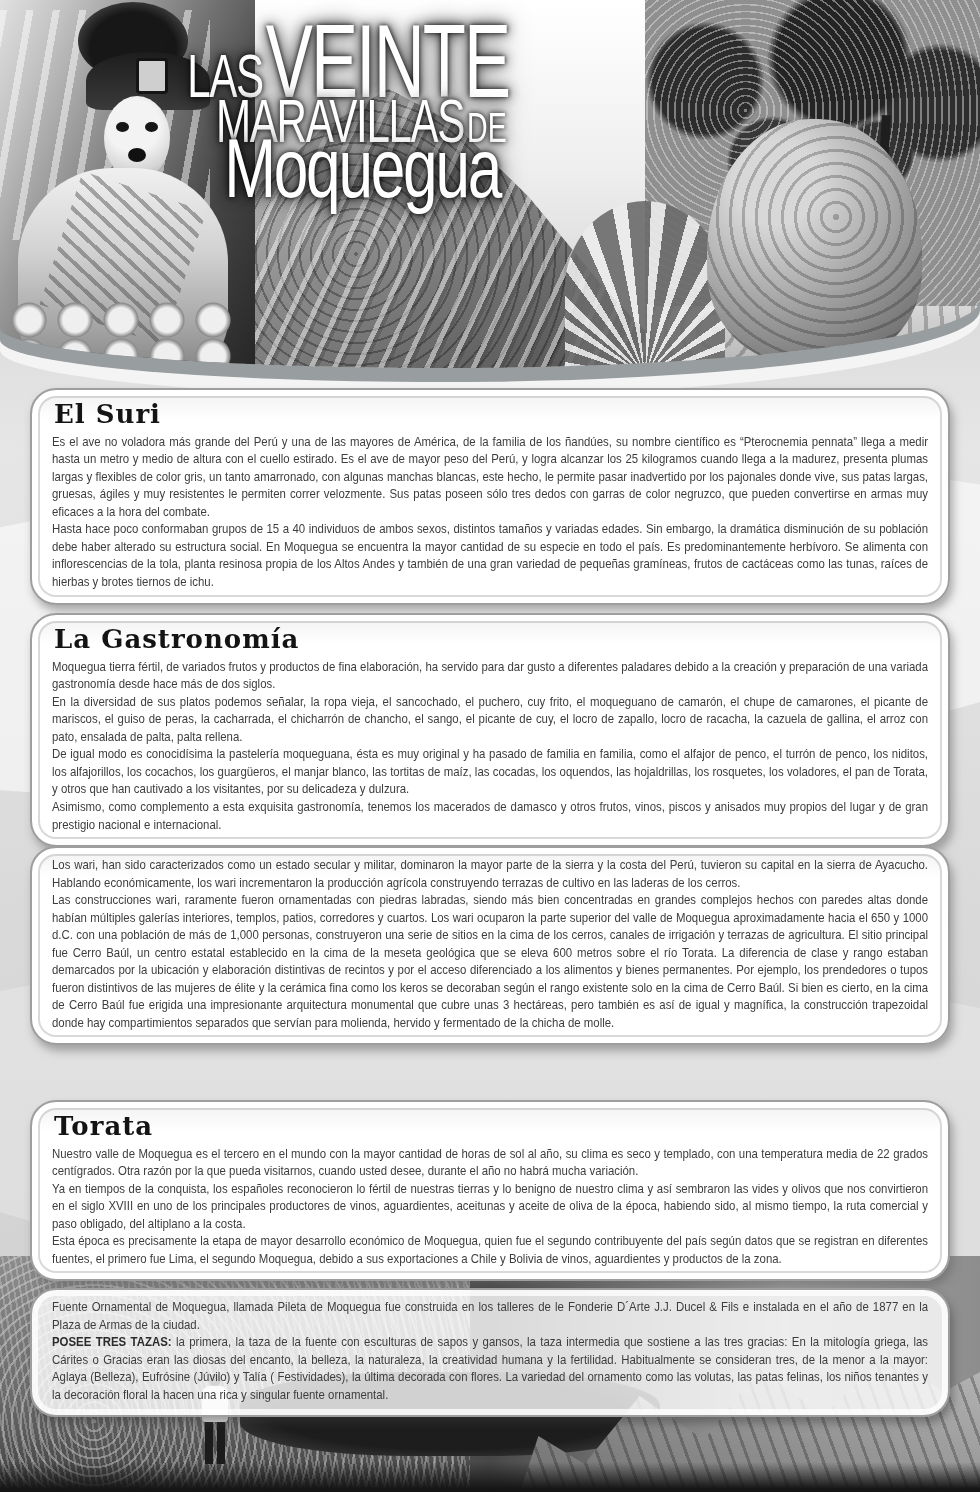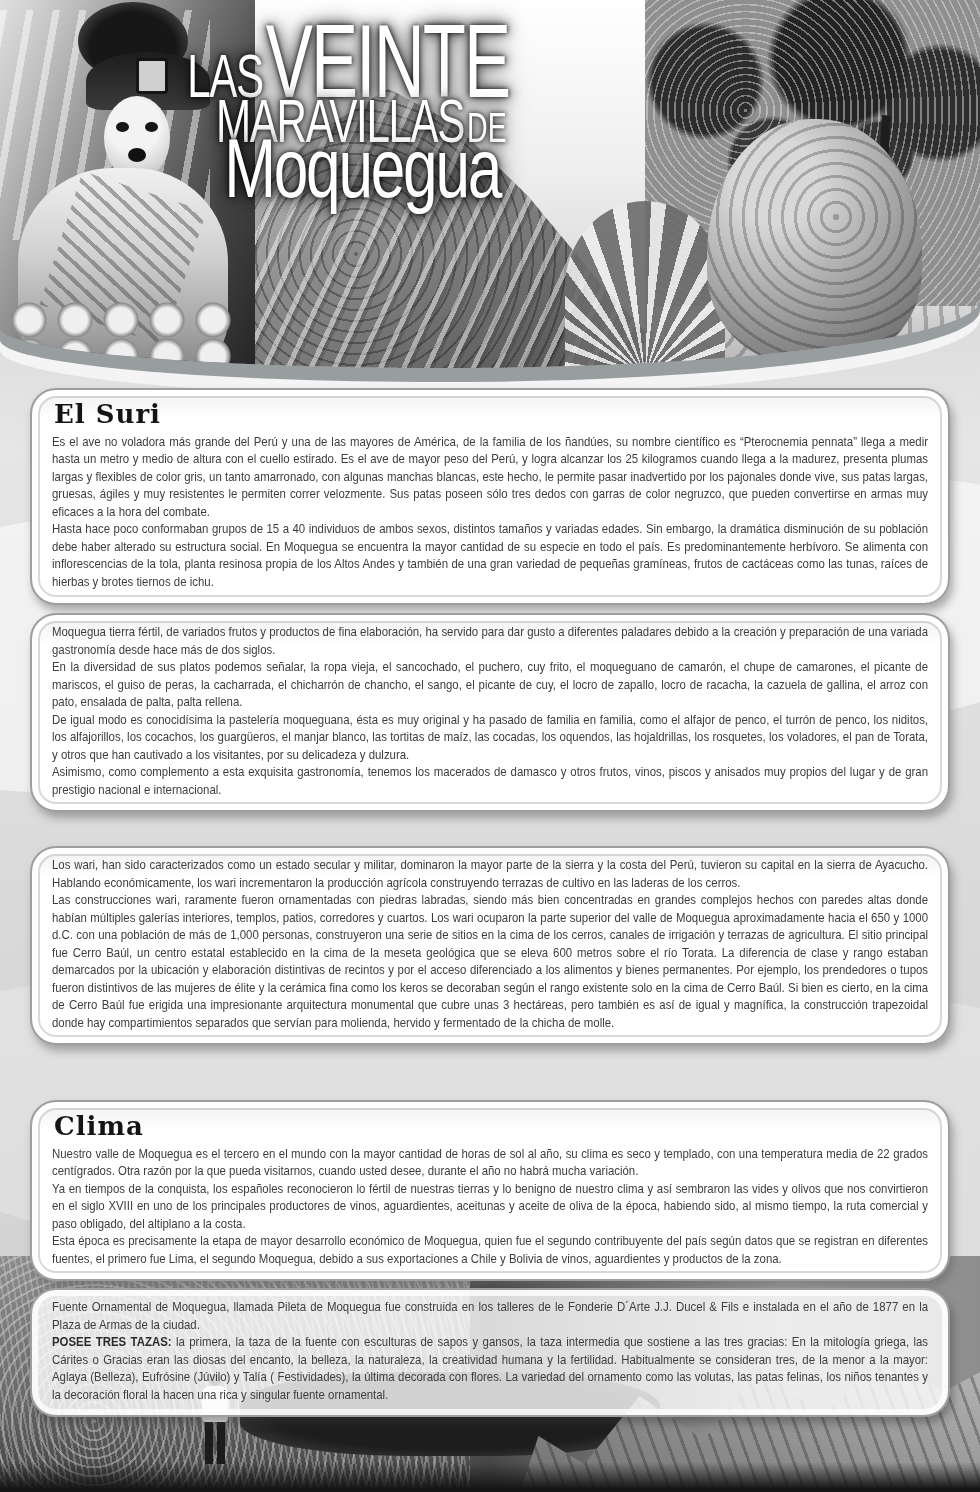--- a/index.html
+++ b/index.html
@@ -199,37 +199,38 @@
 
   <section class="panel" id="panel-suri">
     <h2 class="section-title">El Suri</h2>
     <div class="ptext">
       <p>Es el ave no voladora más grande del Perú y una de las mayores de América, de la familia de los ñandúes, su nombre científico es “Pterocnemia pennata” llega a medir hasta un metro y medio de altura con el cuello estirado. Es el ave de mayor peso del Perú, y logra alcanzar los 25 kilogramos cuando llega a la madurez, presenta plumas largas y flexibles de color gris, un tanto amarronado, con algunas manchas blancas, este hecho, le permite pasar inadvertido por los pajonales donde vive, sus patas largas, gruesas, ágiles y muy resistentes le permiten correr velozmente. Sus patas poseen sólo tres dedos con garras de color negruzco, que pueden convertirse en armas muy eficaces a la hora del combate.</p>
       <p>Hasta hace poco conformaban grupos de 15 a 40 individuos de ambos sexos, distintos tamaños y variadas edades. Sin embargo, la dramática disminución de su población debe haber alterado su estructura social. En Moquegua se encuentra la mayor cantidad de su especie en todo el país. Es predominantemente herbívoro. Se alimenta con inflorescencias de la tola, planta resinosa propia de los Altos Andes y también de una gran variedad de pequeñas gramíneas, frutos de cactáceas como las tunas, raíces de hierbas y brotes tiernos de ichu.</p>
     </div>
   </section>
 
   <section class="panel" id="panel-gastronomia">
+    <h2 class="section-title">La Gastronomía</h2>
     <div class="ptext">
       <p>Moquegua tierra fértil, de variados frutos y productos de fina elaboración, ha servido para dar gusto a diferentes paladares debido a la creación y preparación de una variada gastronomía desde hace más de dos siglos.</p>
       <p>En la diversidad de sus platos podemos señalar, la ropa vieja, el sancochado, el puchero, cuy frito, el moqueguano de camarón, el chupe de camarones, el picante de mariscos, el guiso de peras, la cacharrada, el chicharrón de chancho, el sango, el picante de cuy, el locro de zapallo, locro de racacha, la cazuela de gallina, el arroz con pato, ensalada de palta, palta rellena.</p>
       <p>De igual modo es conocidísima la pastelería moqueguana, ésta es muy original y ha pasado de familia en familia, como el alfajor de penco, el turrón de penco, los niditos, los alfajorillos, los cocachos, los guargüeros, el manjar blanco, las tortitas de maíz, las cocadas, los oquendos, las hojaldrillas, los rosquetes, los voladores, el pan de Torata, y otros que han cautivado a los visitantes, por su delicadeza y dulzura.</p>
       <p>Asimismo, como complemento a esta exquisita gastronomía, tenemos los macerados de damasco y otros frutos, vinos, piscos y anisados muy propios del lugar y de gran prestigio nacional e internacional.</p>
     </div>
   </section>
 
   <section class="panel" id="panel-cerro">
     <div class="ptext">
       <p>Los wari, han sido caracterizados como un estado secular y militar, dominaron la mayor parte de la sierra y la costa del Perú, tuvieron su capital en la sierra de Ayacucho. Hablando económicamente, los wari incrementaron la producción agrícola construyendo terrazas de cultivo en las laderas de los cerros.</p>
       <p>Las construcciones wari, raramente fueron ornamentadas con piedras labradas, siendo más bien concentradas en grandes complejos hechos con paredes altas donde habían múltiples galerías interiores, templos, patios, corredores y cuartos. Los wari ocuparon la parte superior del valle de Moquegua aproximadamente hacia el 650 y 1000 d.C. con una población de más de 1,000 personas, construyeron una serie de sitios en la cima de los cerros, canales de irrigación y terrazas de agricultura. El sitio principal fue Cerro Baúl, un centro estatal establecido en la cima de la meseta geológica que se eleva 600 metros sobre el río Torata. La diferencia de clase y rango estaban demarcados por la ubicación y elaboración distintivas de recintos y por el acceso diferenciado a los alimentos y bienes permanentes. Por ejemplo, los prendedores o tupos fueron distintivos de las mujeres de élite y la cerámica fina como los keros se decoraban según el rango existente solo en la cima de Cerro Baúl. Si bien es cierto, en la cima de Cerro Baúl fue erigida una impresionante arquitectura monumental que cubre unas 3 hectáreas, pero también es así de igual y magnífica, la construcción trapezoidal donde hay compartimientos separados que servían para molienda, hervido y fermentado de la chicha de molle.</p>
     </div>
   </section>
 
   <section class="panel" id="panel-clima">
-    <h2 class="section-title">Clima</h2>
+    <h2 class="section-title">Torata</h2>
     <div class="ptext">
       <p>Nuestro valle de Moquegua es el tercero en el mundo con la mayor cantidad de horas de sol al año, su clima es seco y templado, con una temperatura media de 22 grados centígrados. Otra razón por la que pueda visitarnos, cuando usted desee, durante el año no habrá mucha variación.</p>
       <p>Ya en tiempos de la conquista, los españoles reconocieron lo fértil de nuestras tierras y lo benigno de nuestro clima y así sembraron las vides y olivos que nos convirtieron en el siglo XVIII en uno de los principales productores de vinos, aguardientes, aceitunas y aceite de oliva de la época, habiendo sido, al mismo tiempo, la ruta comercial y paso obligado, del altiplano a la costa.</p>
       <p>Esta época es precisamente la etapa de mayor desarrollo económico de Moquegua, quien fue el segundo contribuyente del país según datos que se registran en diferentes fuentes, el primero fue Lima, el segundo Moquegua, debido a sus exportaciones a Chile y Bolivia de vinos, aguardientes y productos de la zona.</p>
     </div>
   </section>
 
   <section class="panel" id="panel-fuente">
     <div class="ptext">
       <p>Fuente Ornamental de Moquegua, llamada Pileta de Moquegua fue construida en los talleres de le Fonderie D´Arte J.J. Ducel &amp; Fils e instalada en el año de 1877 en la Plaza de Armas de la ciudad.</p>

